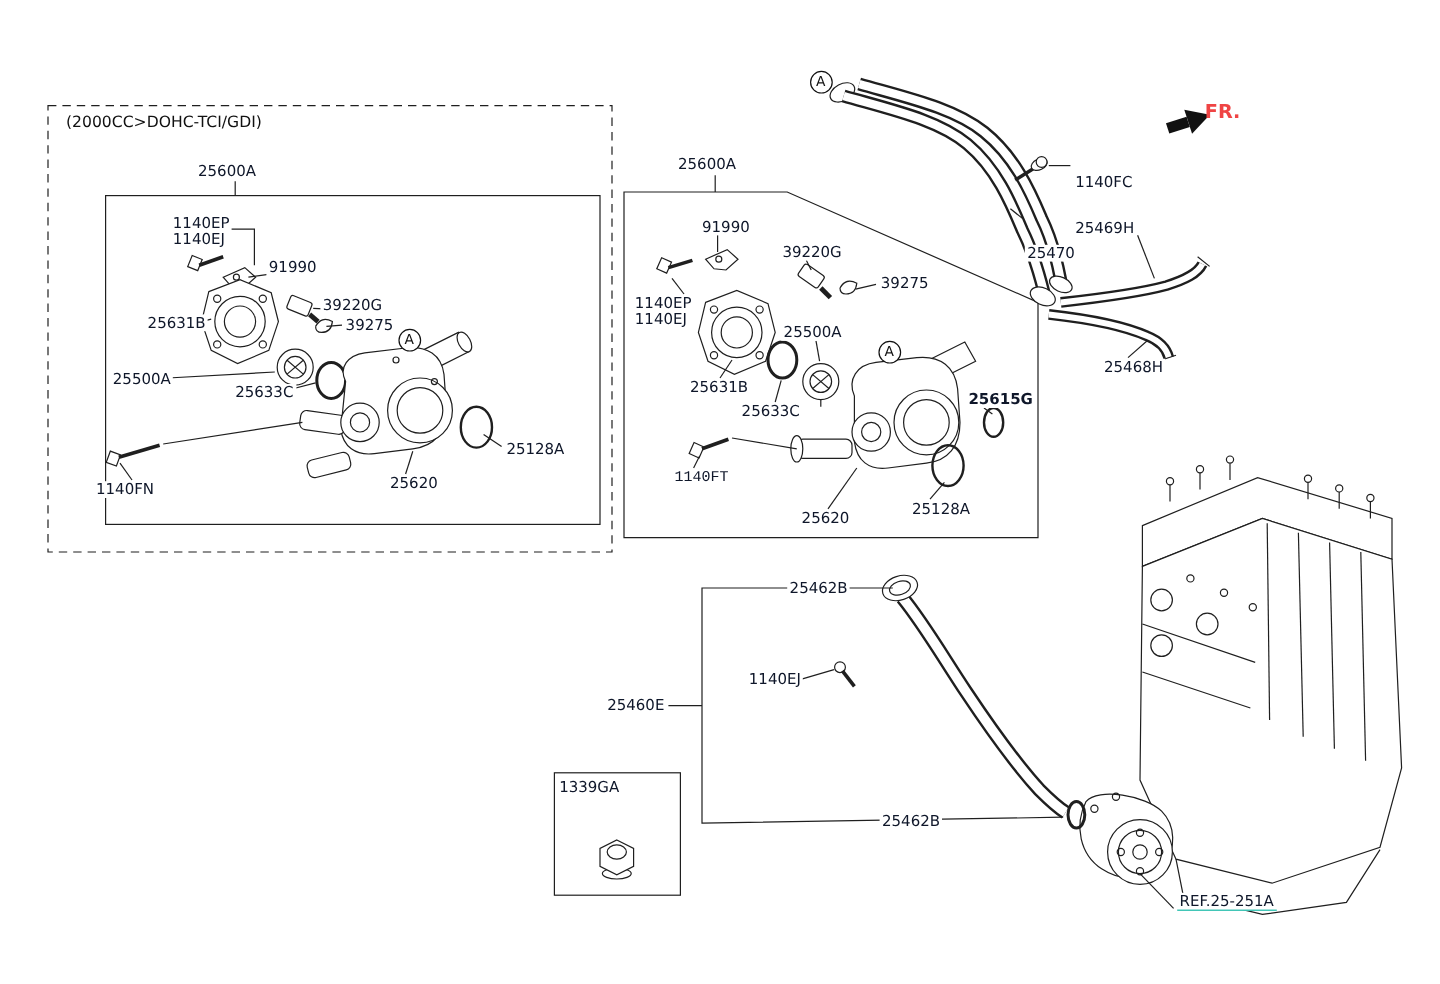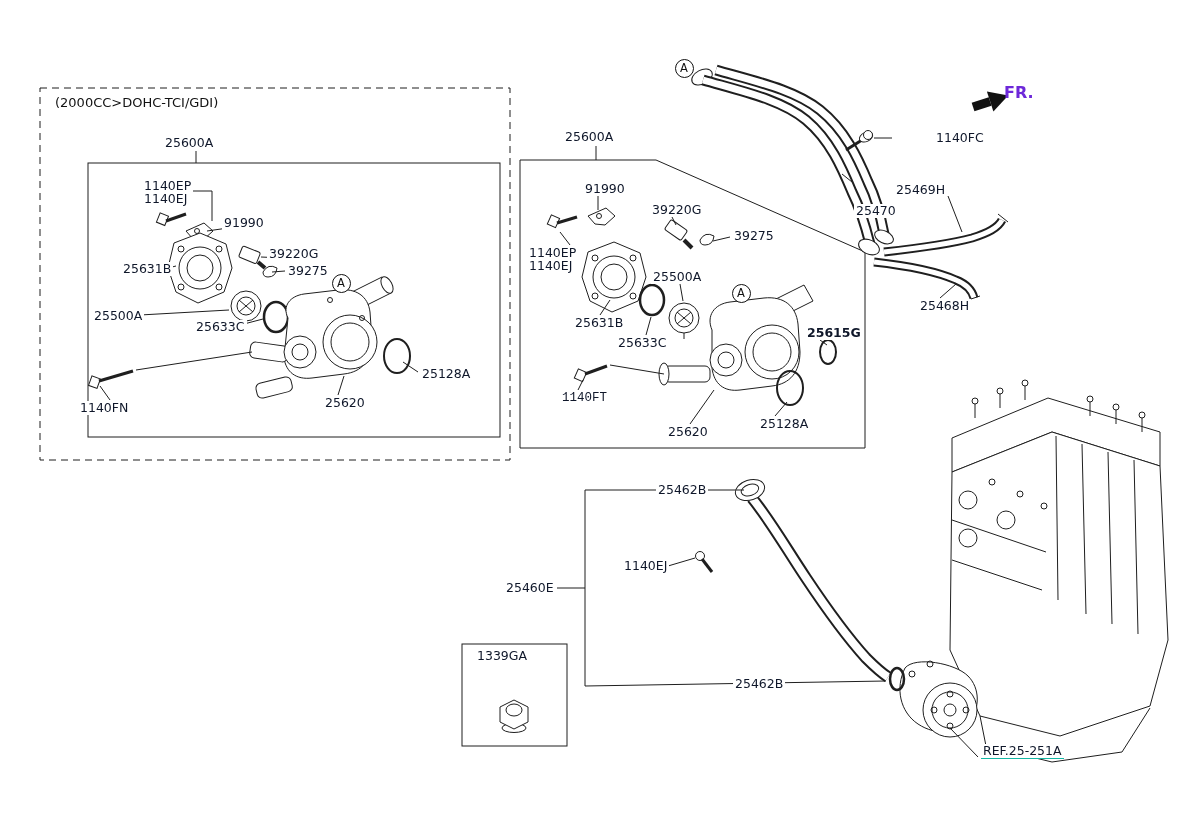--- a/index.html
+++ b/index.html
@@ -16,21 +16,21 @@
   .callout {
     position:absolute; width:19px; height:19px; box-sizing:border-box;
     border:1.4px solid #111; border-radius:50%; background:#fff;
     font-size:11.5px; color:#111; display:flex; align-items:center; justify-content:center;
   }
   .variant-note {
     position:absolute; left:52px; top:95px; font-size:13px; color:#111;
     background:#fff; padding:0 3px; white-space:nowrap;
   }
   .fr-label {
-    position:absolute; left:1004px; top:83px; font-size:16px; font-weight:bold; color:#6d28d9;
+    position:absolute; left:1004px; top:83px; font-size:16px; font-weight:bold; color:#ef4444;
   }
 </style>
 </head>
 <body>
 
 <div id="stage">
 
   <svg id="art" width="1200" height="820" viewBox="0 0 1200 820">
     <g stroke="#1f1f1f" stroke-width="1" fill="none">
 
@@ -262,29 +262,29 @@
       <div class="part-label" style="left: 732px; top: 229px;">39275</div>
       <div class="part-label" style="left: 527px; top: 246px;">1140EP</div>
       <div class="part-label" style="left: 527px; top: 259px;">1140EJ</div>
       <div class="part-label" style="left: 651px; top: 270px;">25500A</div>
       <div class="part-label" style="left: 573px; top: 316px;">25631B</div>
       <div class="part-label" style="left: 616px; top: 336px;">25633C</div>
       <div class="part-label" style="left: 805px; top: 326px; font-weight: bold;">25615G</div>
       <div class="part-label" style="left: 560px; top: 391px; font-family: Liberation Mono, monospace;">1140FT</div>
       <div class="part-label" style="left: 666px; top: 425px;">25620</div>
       <div class="part-label" style="left: 758px; top: 417px;">25128A</div>
-      <div class="part-label" style="left: 894px; top: 131px; margin-left: 40px;">1140FC</div>
+      <div class="part-label" style="left: 894px; top: 145px;">1140FC</div>
       <div class="part-label" style="left: 854px; top: 176px; margin-top: 28px;">25470</div>
       <div class="part-label" style="left: 894px; top: 183px;">25469H</div>
       <div class="part-label" style="left: 918px; top: 299px; text-align: right;">25468H</div>
       <div class="part-label" style="left: 656px; top: 483px;">25462B</div>
       <div class="part-label" style="left: 622px; top: 559px;">1140EJ</div>
       <div class="part-label" style="left: 504px; top: 581px;">25460E</div>
       <div class="part-label" style="left: 733px; top: 677px;">25462B</div>
-      <div class="part-label" style="left: 475px; top: 649px;">1339GA</div>
+      <div class="part-label" style="left: 464px; top: 649px;">1339GA</div>
       <div class="part-label underline" style="left: 981px; top: 744px;">REF.25-251A</div>
     </div>
   <div id="callouts-layer">
       <div class="callout" style="left: 674.5px; top: 58.5px;">A</div>
       <div class="callout" style="left: 331.5px; top: 273.5px;">A</div>
       <div class="callout" style="left: 731.5px; top: 283.5px;">A</div>
     </div>
 
 </div>
 

